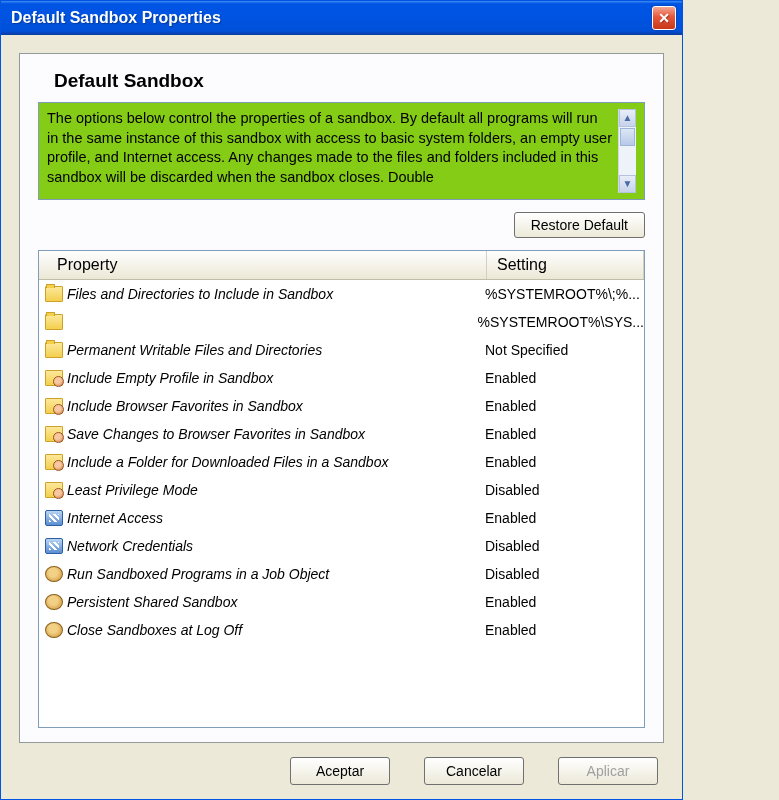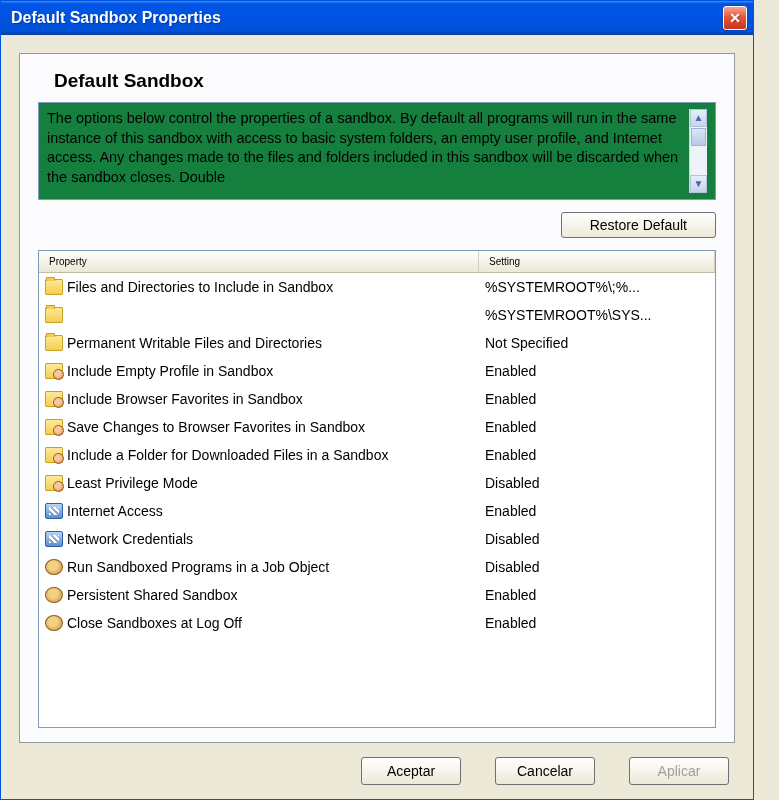--- a/index.html
+++ b/index.html
@@ -6,21 +6,21 @@
 body {
   margin: 0;
   font-family: Tahoma, Arial, sans-serif;
   font-size: 13px;
   background: #ece9d8;
   width: 779px;
   height: 800px;
   overflow: hidden;
 }
 .window {
-  width: 754px;
+  width: 683px;
   height: 800px;
   background: #ece9d8;
   border: 1px solid #0054e3;
   display: flex;
   flex-direction: column;
 }
 .titlebar {
   height: 34px;
   background: linear-gradient(to bottom, #3f8cf3 0%, #0054e3 8%, #0054e3 40%, #0050d8 88%, #0c3b9e 100%);
   display: flex;
@@ -77,21 +77,21 @@
   display: flex;
   flex-direction: column;
 }
 .heading {
   font-size: 19px;
   font-weight: bold;
   margin: 0 0 10px 16px;
 }
 .desc-box {
   border: 1px solid #7f9db9;
-  background: #15803d;
+  background: #84cc16;
   padding: 6px 8px;
   font-size: 14.5px;
   line-height: 1.35;
   height: 98px;
   position: relative;
   display: flex;
 }
 .desc-text { flex: 1; padding-right: 6px; }
 .scrollbar {
   width: 18px;
@@ -120,39 +120,40 @@
 }
 .restore-row {
   display: flex;
   justify-content: flex-end;
   margin: 12px 0 12px 0;
 }
 .btn {
   background: linear-gradient(to bottom, #fff, #ece9d8);
   border: 1px solid #707070;
   border-radius: 3px;
-  padding: 4px 28px;
+  padding: 4px 16px;
   font-size: 14px;
   cursor: pointer;
   min-width: 90px;
 }
 .btn:disabled { color: #a0a0a0; cursor: default; }
 .list-wrap {
   border: 1px solid #7f9db9;
   background: #fff;
   flex: 1;
   display: flex;
   flex-direction: column;
   overflow: hidden;
 }
 .list-header {
   display: flex;
   background: linear-gradient(to bottom, #fefefe, #ece8d6);
   border-bottom: 1px solid #c0bca8;
-  font-size: 10px;
+  font-size: 16px;
+  padding-left: 8px;
 }
 .col-h {
   padding: 5px 10px;
   border-right: 1px solid #d4d0c0;
 }
 .col-prop { width: 440px; }
 .col-set { flex: 1; }
 .list-body { flex: 1; overflow: auto; }
 .row {
   display: flex;
@@ -160,20 +161,21 @@
   height: 28px;
   font-size: 14px;
   cursor: pointer;
 }
 .row .cell-prop {
   width: 440px;
   display: flex;
   align-items: center;
   padding-left: 6px;
   gap: 4px;
+  font-style: italic;
 }
 .row .cell-set { flex: 1; padding-left: 6px; }
 .icon {
   width: 18px;
   height: 16px;
   display: inline-block;
   flex-shrink: 0;
 }
 .folder-icon {
   background: linear-gradient(to bottom, #fce89a 0%, #f4cf4e 100%);

